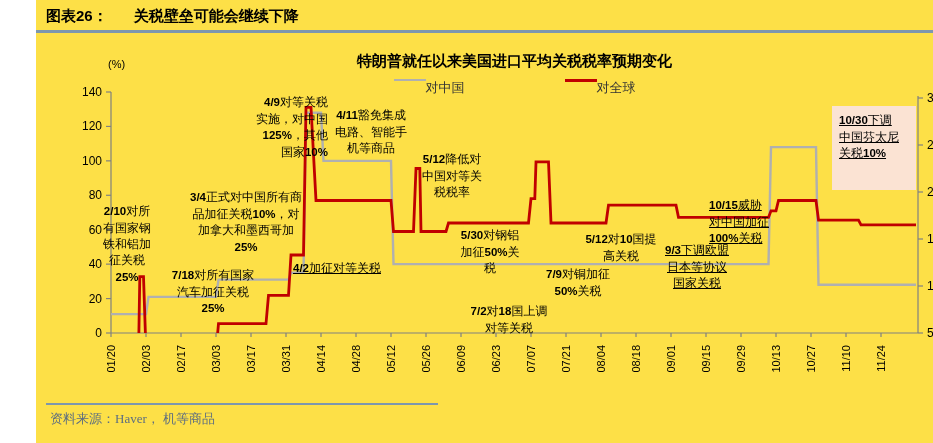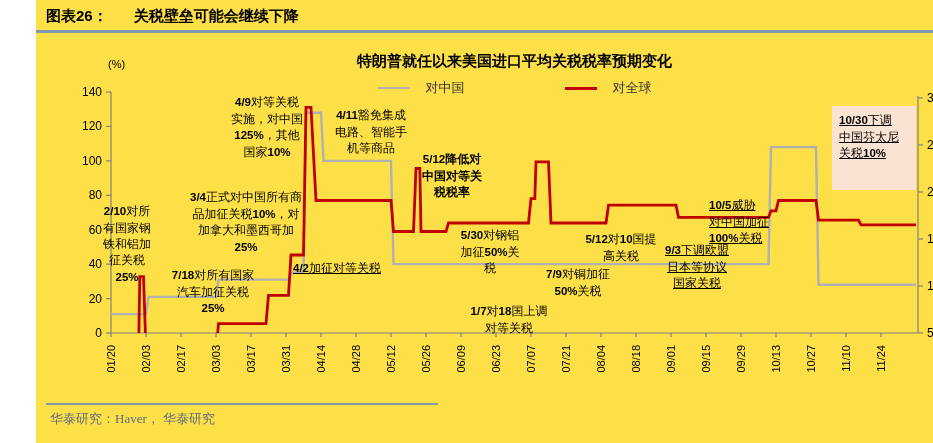--- a/index.html
+++ b/index.html
@@ -4,21 +4,21 @@
 <style>
   html,body{margin:0;padding:0;background:#ffffff;}
   #canvas{position:relative;width:933px;height:443px;background:#fde047;overflow:hidden;
           font-family:"Liberation Sans",sans-serif;margin-left:36px;}
   .hdr{position:absolute;left:10px;top:7px;font-size:15px;font-weight:bold;color:#000;}
   .hdr .gap{display:inline-block;width:26px;}
   .hdr-rule{position:absolute;left:0;top:30px;width:933px;height:3px;background:#7d97ad;}
   .chart-title{position:absolute;left:75px;top:52px;width:807px;text-align:center;
                font-family:Liberation Sans, sans-serif;font-weight:bold;font-size:15px;color:#000;}
   .legend{position:absolute;left:75px;top:79px;width:807px;display:flex;justify-content:center;gap:100px;}
-  .legend-item{display:flex;align-items:center;gap:16px;font-family:"Liberation Serif",serif;font-size:13px;color:#333;}
+  .legend-item{display:flex;align-items:flex-start;gap:0;font-family:"Liberation Serif",serif;font-size:13px;color:#333;}
   .legend-swatch{display:inline-block;width:32px;}
   .pct-label{position:absolute;left:72px;top:58px;font-size:11px;color:#000;}
   .src-rule{position:absolute;left:10px;top:403px;width:392px;height:2px;background:#7d97ad;}
   .source{position:absolute;left:14px;top:410px;font-size:13px;color:#5d6e80;
           font-family:"Liberation Serif",serif;}
   .anno{position:absolute;font-family:"Liberation Serif",serif;font-size:12px;line-height:1.36;
         color:#000;text-align:center;}
   .anno b{font-family:"Liberation Sans",sans-serif;font-size:11.5px;}
   .anno.left{text-align:left;text-decoration:underline;}
   .hl-box{position:absolute;background:#fbe3d3;}
@@ -133,29 +133,29 @@
       <line x1="845" y1="333" x2="845" y2="337" stroke="#808080" stroke-width="1.2"></line>
       <text x="849" y="345" text-anchor="end" font-size="11" transform="rotate(-90 849 345)">11/24</text>
       <polyline points="75.0,314.1 110.0,314.1 112.5,296.9 180.0,296.9 182.5,279.6 252.5,279.6 255.0,272.8 267.5,272.8 270.0,112.7 285.0,112.7 287.5,160.9 355.0,160.9 357.5,264.1 732.5,264.1 735.0,147.1 780.0,147.1 782.5,284.8 880.0,284.8" fill="none" stroke="#b0b0b0" stroke-width="2.4" stroke-linejoin="miter" clip-path="url(#plotClip)"></polyline>
       <polyline points="75.0,356.5 102.5,356.5 103.8,276.6 107.5,276.6 110.0,351.8 180.0,351.8 182.5,323.6 230.0,323.6 232.5,295.4 252.5,295.4 255.0,255.0 267.5,255.0 270.0,107.4 275.0,107.4 277.5,154.4 280.0,200.5 355.0,200.5 357.5,231.5 377.5,231.5 380.0,168.5 383.8,168.5 385.0,231.5 410.0,231.5 412.5,223.0 492.5,223.0 495.0,198.6 498.8,198.6 500.0,161.9 512.5,161.9 515.0,223.0 570.0,223.0 572.5,205.2 640.0,205.2 642.5,217.4 732.5,217.4 735.0,210.8 740.0,210.8 742.5,200.5 780.0,200.5 782.5,220.2 822.5,220.2 825.0,224.9 880.0,224.9" fill="none" stroke="#c00000" stroke-width="2.8" stroke-linejoin="miter" clip-path="url(#plotClip)"></polyline>
     </svg>
 
   <div id="annos">
       <div class="anno" style="left: 60px; top: 203px; width: 62px;"><b>2/10</b>对所<br>有国家钢<br>铁和铝加<br>征关税<br><b>25%</b></div>
       <div class="anno" style="left: 116px; top: 267px; width: 122px;"><b>7/18</b>对所有国家<br>汽车加征关税<br><b>25%</b></div>
       <div class="anno" style="left: 126px; top: 189px; width: 168px;"><b>3/4</b>正式对中国所有商<br>品加征关税<b>10%</b>，对<br>加拿大和墨西哥加<br><b>25%</b></div>
-      <div class="anno" style="left: 170px; top: 94px; width: 122px;"><b>4/9</b>对等关税<br>实施，对中国<br><b>125%</b>，其他<br>国家<b>10%</b></div>
+      <div class="anno" style="left: 170px; top: 94px; width: 122px; text-align: right;"><b>4/9</b>对等关税<br>实施，对中国<br><b>125%</b>，其他<br>国家<b>10%</b></div>
       <div class="anno" style="left: 277px; top: 107px; width: 116px;"><b>4/11</b>豁免集成<br>电路、智能手<br>机等商品</div>
       <div class="anno left" style="left: 257px; top: 260px; width: 112px;"><b>4/2</b>加征对等关税</div>
-      <div class="anno" style="left: 369px; top: 151px; width: 94px; font-weight: bold;"><b>5/12</b>降低对<br>中国对等关<br>税税率</div>
+      <div class="anno" style="left: 369px; top: 151px; width: 94px;"><b>5/12</b>降低对<br>中国对等关<br>税税率</div>
       <div class="anno" style="left: 406px; top: 227px; width: 96px;"><b>5/30</b>对钢铝<br>加征<b>50%</b>关<br>税</div>
       <div class="anno" style="left: 486px; top: 266px; width: 112px;"><b>7/9</b>对铜加征<br><b>50%</b>关税</div>
-      <div class="anno" style="left: 415px; top: 303px; width: 116px;"><b>1/7</b>对<b>18</b>国上调<br>对等关税</div>
+      <div class="anno" style="left: 415px; top: 303px; width: 116px;"><b>7/2</b>对<b>18</b>国上调<br>对等关税</div>
       <div class="anno" style="left: 527px; top: 231px; width: 116px;"><b>5/12</b>对<b>10</b>国提<br>高关税</div>
       <div class="anno left" style="left: 615px; top: 242px; width: 92px; text-align: center;"><b>9/3</b>下调欧盟<br>日本等协议<br>国家关税</div>
-      <div class="anno left" style="left: 673px; top: 197px; width: 98px;"><b>10/5</b>威胁<br>对中国加征<br><b>100%</b>关税</div>
+      <div class="anno left" style="left: 673px; top: 197px; width: 98px;"><b>10/15</b>威胁<br>对中国加征<br><b>100%</b>关税</div>
       <div class="hl-box" style="left: 796px; top: 106px; width: 84px; height: 84px; background: rgb(251, 227, 211);"></div>
       <div class="anno left" style="left: 803px; top: 112px; width: 86px;"><b>10/30</b>下调<br>中国芬太尼<br>关税<b>10%</b></div>
     </div>
 
   <div class="src-rule"></div>
-  <div class="source">华泰研究：Haver， 华泰研究</div>
+  <div class="source">资料来源：Haver， 机等商品</div>
 </div>
 
 </body></html>

